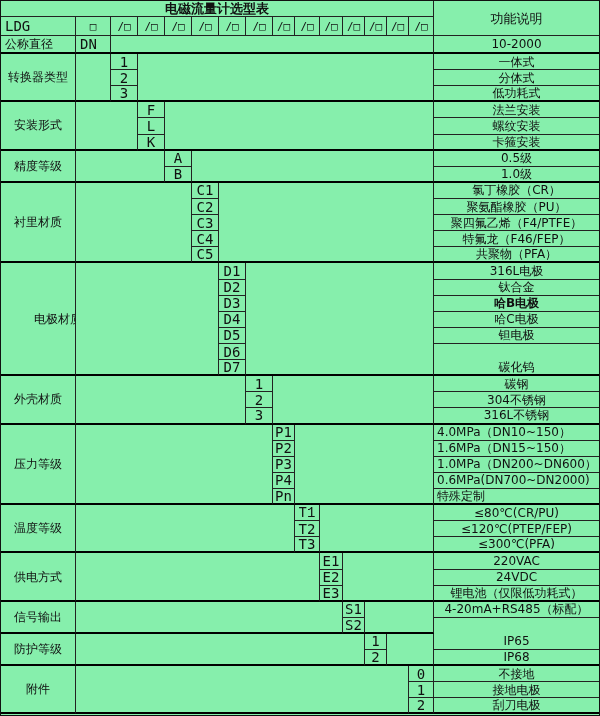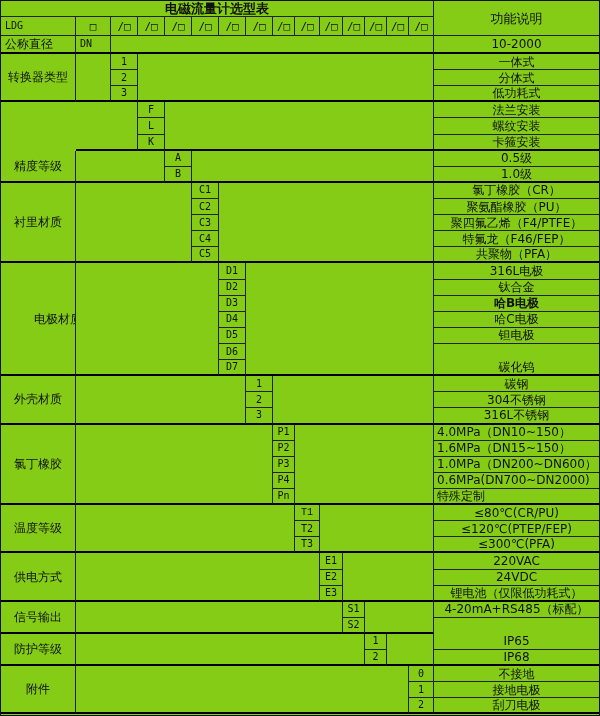--- a/index.html
+++ b/index.html
@@ -2,35 +2,35 @@
 <html><head>
 <meta charset="utf-8">
 <style>
   html,body{margin:0;padding:0;background:#fff;}
   #selection-table{
     position:relative;
     display:grid;
     width:600px;height:716px;
     box-sizing:border-box;
     border:1px solid #111;
-    background:#84cc16;
+    background:#86efac;
     grid-template-columns:75px 35px 27px 27px 27px 27px 27px 27px 22px 25px 23px 22px 22px 22px 25px 165px;
     grid-template-rows:16px 19px 18px repeat(41,16.12px);
     font-family:"DejaVu Sans",sans-serif;
     color:#111;
   }
   .cell{
     display:flex;align-items:center;justify-content:center;
     box-sizing:border-box;overflow:hidden;
     font-size:12px;line-height:1;white-space:nowrap;
   }
   .br{border-right:1px solid #222;}
   .bb{border-bottom:1px solid #222;}
   .bb2{border-bottom:2px solid #000;}
-  .code{font-family:"DejaVu Sans Mono",monospace;font-size:10px;}
+  .code{font-family:"DejaVu Sans Mono",monospace;font-size:14px;}
   .slot{font-family:"DejaVu Sans Mono",monospace;font-size:11px;letter-spacing:0;}
   .label{font-size:12px;}
   .pl{justify-content:flex-start;padding-left:4px;}
   .left{justify-content:flex-start;padding-left:3px;}
   .title{font-weight:bold;font-size:13px;}
   .funchdr{font-size:13px;}
   
   #cell-title{grid-area:1/1/2/16;}
   #cell-func{grid-area:1/16/3/17;}
   #cell-ldg{grid-area:2/1/3/2;}
@@ -67,20 +67,21 @@
     <div class="cell slot br bb" style="grid-area: 2 / 15 / 3 / 16;">/□</div>
     <div class="cell label br bb2" style="grid-area: 4 / 1 / 7 / 2;">转换器类型</div>
     <div class="cell br bb2" style="grid-area: 4 / 2 / 7 / 3;"></div>
     <div class="cell code br bb" style="grid-area: 4 / 3 / 5 / 4;">1</div>
     <div class="cell desc bb" style="grid-area: 4 / 16 / 5 / 17;">一体式</div>
     <div class="cell code br bb" style="grid-area: 5 / 3 / 6 / 4;">2</div>
     <div class="cell desc bb" style="grid-area: 5 / 16 / 6 / 17;">分体式</div>
     <div class="cell code br bb2" style="grid-area: 6 / 3 / 7 / 4;">3</div>
     <div class="cell desc bb2" style="grid-area: 6 / 16 / 7 / 17;">低功耗式</div>
     <div class="cell br bb2" style="grid-area: 4 / 4 / 7 / 16;"></div>
+    <div class="cell label br bb2" style="grid-area: 7 / 1 / 10 / 2;">安装形式</div>
     <div class="cell br bb2" style="grid-area: 7 / 2 / 10 / 4;"></div>
     <div class="cell code br bb" style="grid-area: 7 / 4 / 8 / 5;">F</div>
     <div class="cell desc bb" style="grid-area: 7 / 16 / 8 / 17;">法兰安装</div>
     <div class="cell code br bb" style="grid-area: 8 / 4 / 9 / 5;">L</div>
     <div class="cell desc bb" style="grid-area: 8 / 16 / 9 / 17;">螺纹安装</div>
     <div class="cell code br bb2" style="grid-area: 9 / 4 / 10 / 5;">K</div>
     <div class="cell desc bb2" style="grid-area: 9 / 16 / 10 / 17;">卡箍安装</div>
     <div class="cell br bb2" style="grid-area: 7 / 5 / 10 / 16;"></div>
     <div class="cell label br bb2" style="grid-area: 10 / 1 / 12 / 2;">精度等级</div>
     <div class="cell br bb2" style="grid-area: 10 / 2 / 12 / 5;"></div>
@@ -120,21 +121,21 @@
     <div class="cell br bb2" style="grid-area: 17 / 8 / 24 / 16;"></div>
     <div class="cell label br bb2" style="grid-area: 24 / 1 / 27 / 2;">外壳材质</div>
     <div class="cell br bb2" style="grid-area: 24 / 2 / 27 / 8;"></div>
     <div class="cell code br bb" style="grid-area: 24 / 8 / 25 / 9;">1</div>
     <div class="cell desc bb" style="grid-area: 24 / 16 / 25 / 17;">碳钢</div>
     <div class="cell code br bb" style="grid-area: 25 / 8 / 26 / 9;">2</div>
     <div class="cell desc bb" style="grid-area: 25 / 16 / 26 / 17;">304不锈钢</div>
     <div class="cell code br bb2" style="grid-area: 26 / 8 / 27 / 9;">3</div>
     <div class="cell desc bb2" style="grid-area: 26 / 16 / 27 / 17;">316L不锈钢</div>
     <div class="cell br bb2" style="grid-area: 24 / 9 / 27 / 16;"></div>
-    <div class="cell label br bb2" style="grid-area: 27 / 1 / 32 / 2;">氯丁橡胶</div>
+    <div class="cell label br bb2" style="grid-area: 27 / 1 / 32 / 2;">压力等级</div>
     <div class="cell br bb2" style="grid-area: 27 / 2 / 32 / 9;"></div>
     <div class="cell code br bb" style="grid-area: 27 / 9 / 28 / 10;">P1</div>
     <div class="cell desc left bb" style="grid-area: 27 / 16 / 28 / 17;">4.0MPa（DN10~150）</div>
     <div class="cell code br bb" style="grid-area: 28 / 9 / 29 / 10;">P2</div>
     <div class="cell desc left bb" style="grid-area: 28 / 16 / 29 / 17;">1.6MPa（DN15~150）</div>
     <div class="cell code br bb" style="grid-area: 29 / 9 / 30 / 10;">P3</div>
     <div class="cell desc left bb" style="grid-area: 29 / 16 / 30 / 17;">1.0MPa（DN200~DN600）</div>
     <div class="cell code br bb" style="grid-area: 30 / 9 / 31 / 10;">P4</div>
     <div class="cell desc left bb" style="grid-area: 30 / 16 / 31 / 17;">0.6MPa(DN700~DN2000)</div>
     <div class="cell code br bb2" style="grid-area: 31 / 9 / 32 / 10;">Pn</div>

